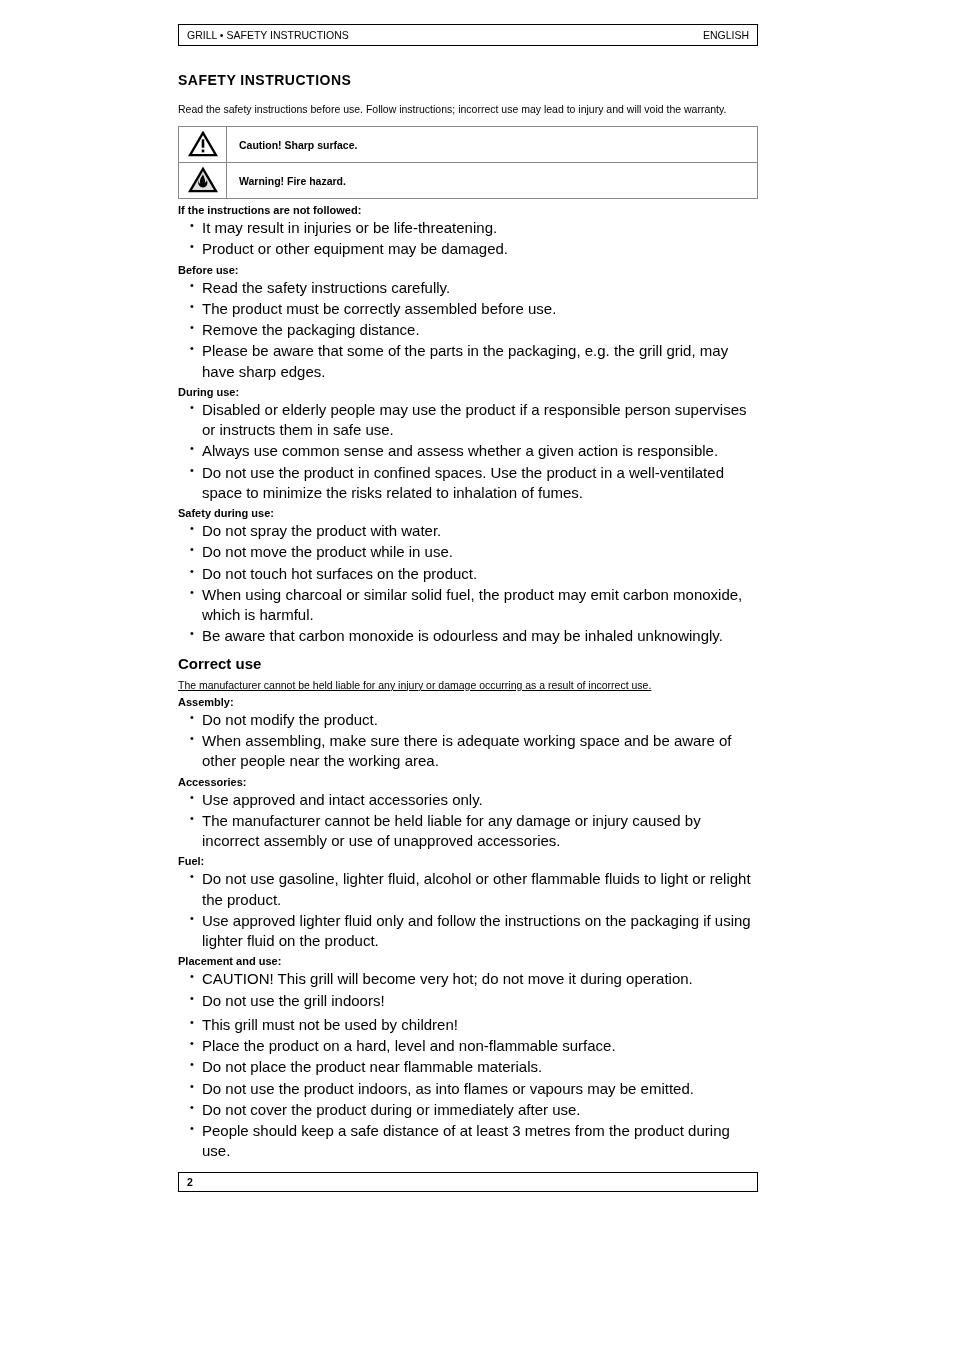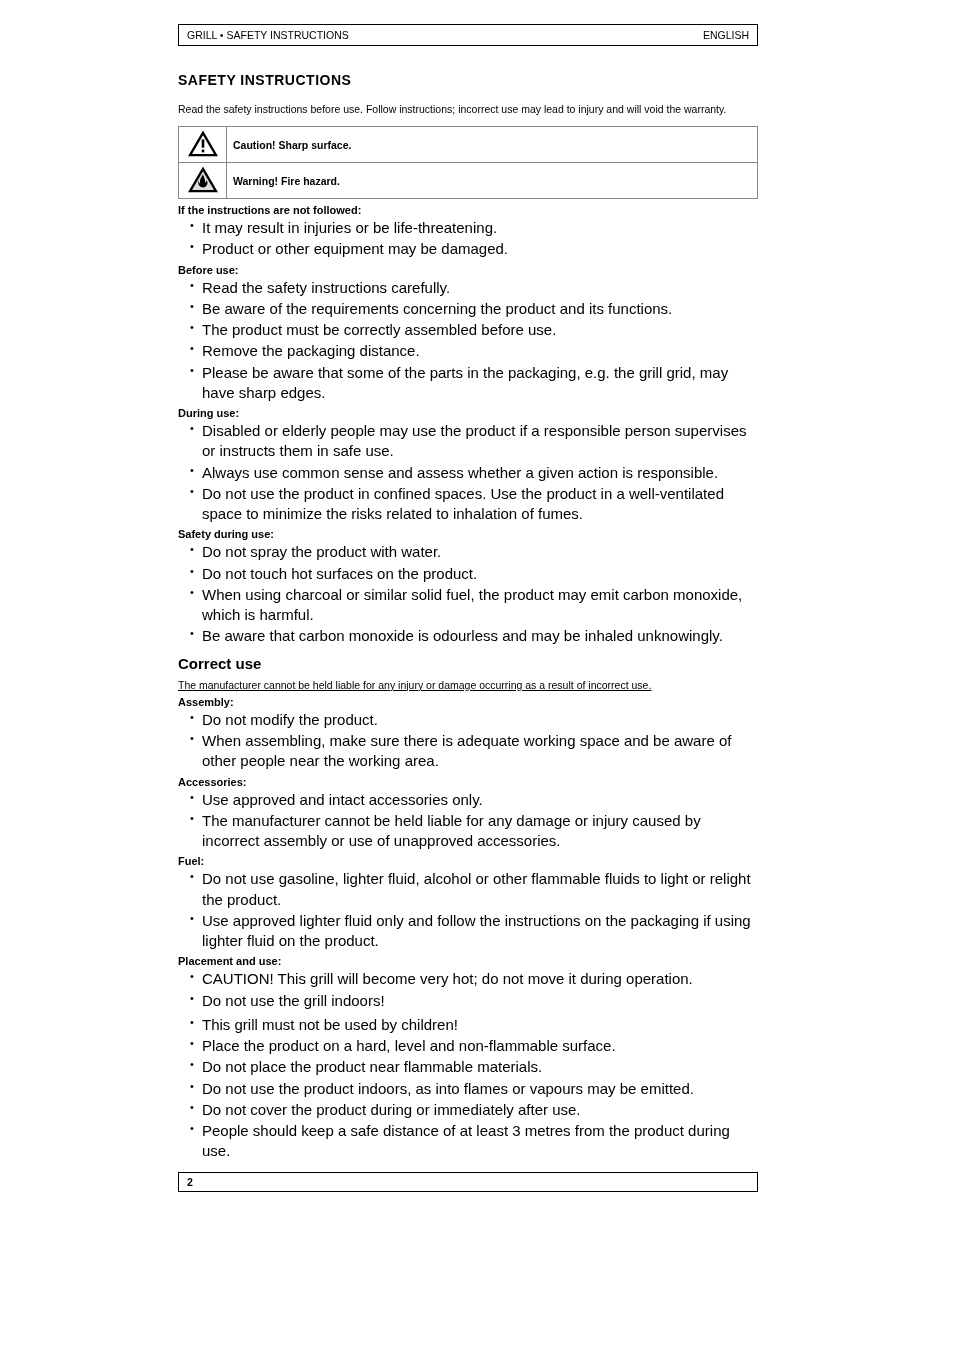--- a/index.html
+++ b/index.html
@@ -39,21 +39,21 @@
     margin-bottom: 10px;
     line-height: 1.35;
   }
   table.warn {
     border-collapse: collapse;
     width: 100%;
     margin-bottom: 5px;
   }
   table.warn td {
     border: 1px solid #888;
-    padding: 2px 6px;
+    padding: 2px 12px;
     vertical-align: middle;
     font-size: 10.5px;
   }
   table.warn td.iconcell {
     width: 48px;
     text-align: center;
     padding: 2px;
     height: 36px;
   }
   table.warn td.textcell {
@@ -143,34 +143,34 @@
 
   <div id="groups-a">
       <div class="group-title">If the instructions are not followed:</div>
       <ul class="bullets">
         <li>It may result in injuries or be life-threatening.</li>
         <li>Product or other equipment may be damaged.</li>
       </ul>
       <div class="group-title">Before use:</div>
       <ul class="bullets">
         <li>Read the safety instructions carefully.</li>
-        <li>Be aware of the requirements concerning the product and its functions.</li>
         <li>The product must be correctly assembled before use.</li>
         <li>Remove the packaging distance.</li>
         <li>Please be aware that some of the parts in the packaging, e.g. the grill grid, may have sharp edges.</li>
       </ul>
       <div class="group-title">During use:</div>
       <ul class="bullets">
         <li>Disabled or elderly people may use the product if a responsible person supervises or instructs them in safe use.</li>
         <li>Always use common sense and assess whether a given action is responsible.</li>
         <li>Do not use the product in confined spaces. Use the product in a well-ventilated space to minimize the risks related to inhalation of fumes.</li>
       </ul>
       <div class="group-title">Safety during use:</div>
       <ul class="bullets">
         <li>Do not spray the product with water.</li>
+        <li>Do not move the product while in use.</li>
         <li>Do not touch hot surfaces on the product.</li>
         <li>When using charcoal or similar solid fuel, the product may emit carbon monoxide, which is harmful.</li>
         <li>Be aware that carbon monoxide is odourless and may be inhaled unknowingly.</li>
       </ul>
     </div>
 
   <h3 class="subheader">Correct use</h3>
   <p class="para">The manufacturer cannot be held liable for any injury or damage occurring as a result of incorrect use.</p>
 
   <div id="groups-b">

